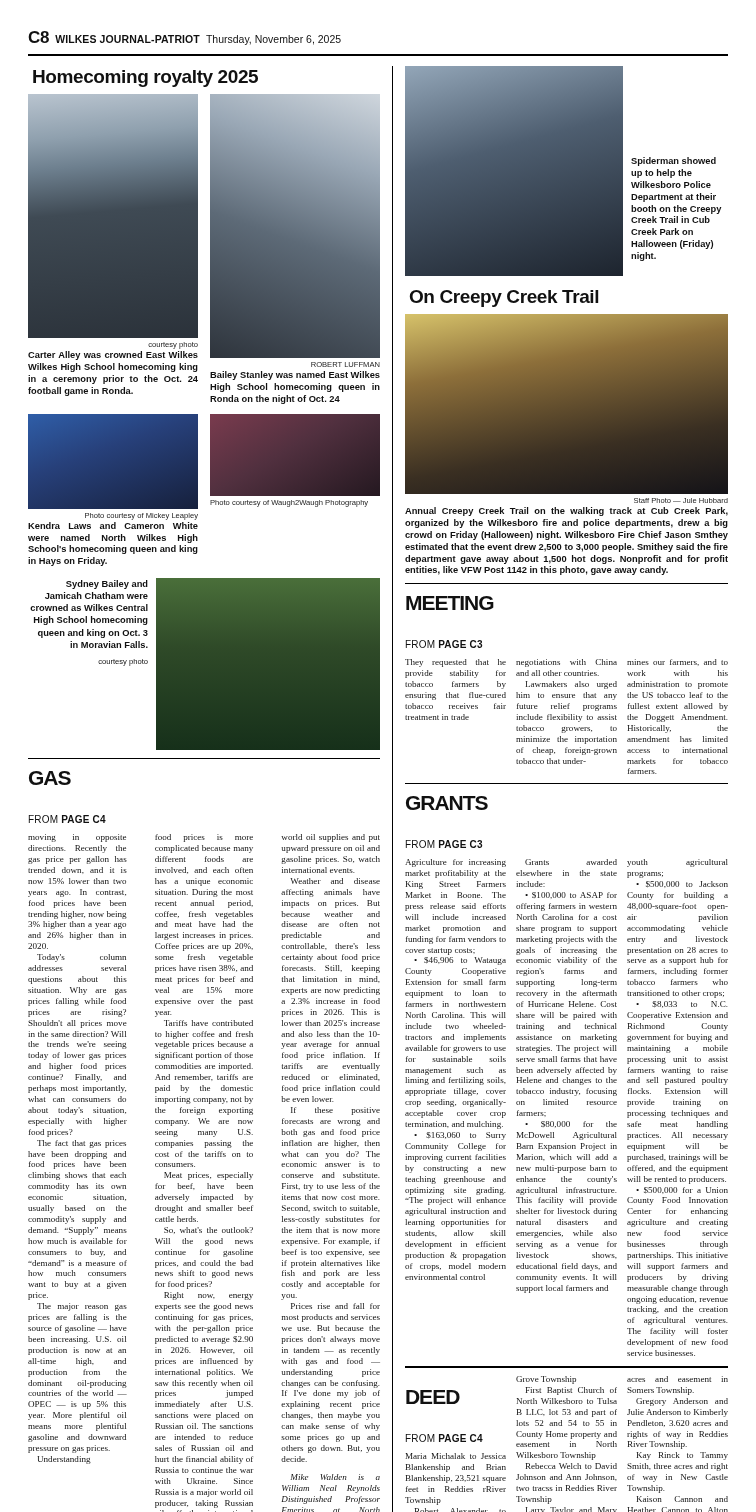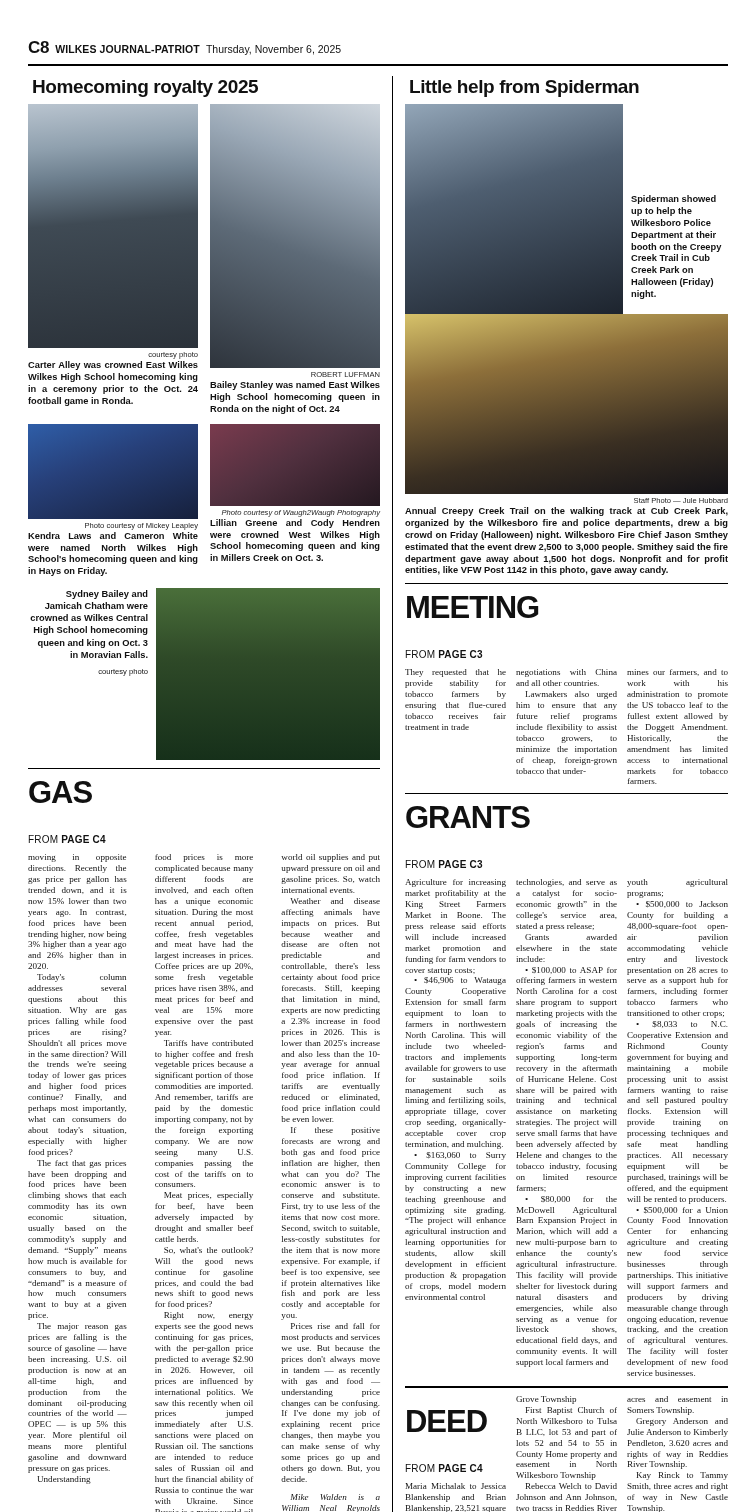--- a/index.html
+++ b/index.html
@@ -4,21 +4,21 @@
 <style>
   * { box-sizing: border-box; }
   html, body { margin:0; padding:0; }
   body {
     width: 756px; height: 1512px;
     background: #ffffff;
     font-family: "Liberation Sans", sans-serif;
     color: #111;
     overflow: hidden;
   }
-  .page { width:756px; height:1512px; padding: 38px 28px 10px 28px; position: relative; }
+  .page { width:756px; height:1512px; padding: 28px 28px 10px 28px; position: relative; }
 
   
   .masthead { display:flex; align-items:baseline; gap:6px; padding-bottom:4px; }
   .mh-folio { font-weight:bold; font-size:17px; letter-spacing:-0.3px; }
   .mh-paper { font-weight:bold; font-size:10.5px; letter-spacing:0.1px; }
   .mh-date { font-size:10.5px; }
   .rule-thick { border-top:2px solid #000; margin-top:2px; }
   .rule-thin { border-top:1px solid #000; }
 
   
@@ -41,32 +41,32 @@
   .ph-b { background:
       linear-gradient(200deg,#cfd6dd 0%,#9aa8b6 25%,#5d6a77 55%,#2e343c 100%),
       radial-gradient(circle at 52% 30%, #e0bb96 0 10%, transparent 11%); }
   .ph-c { background: linear-gradient(160deg,#2f5ea8 0%,#27407a 40%,#16203c 100%); }
   .ph-d { background: linear-gradient(150deg,#7a3b4e 0%,#51303f 45%,#241820 100%); }
   .ph-e { background: linear-gradient(180deg,#4a6f3a 0%,#2f4a28 40%,#16301a 100%); }
   .ph-f { background: linear-gradient(165deg,#93a6b8 0%,#4e5e70 40%,#1d242e 100%); }
   .ph-g { background: linear-gradient(170deg,#d6c26a 0%,#8d6f3a 30%,#3a2f22 70%,#141318 100%); }
 
   .credit { font-size:7.6px; text-align:right; margin:2px 0 1px 0; color:#222; }
-  .credit.left { text-align:right;font-style:italic; }
+  .credit.left { text-align:left; }
   .cap {
     font-size:9.3px; font-weight:bold; line-height:1.28;
     text-align:justify; margin:0 0 2px 0;
   }
   .cap.nj { text-align:left; }
 
   .two-photo { display:flex; gap:12px; }
   .two-photo > div { width:170px; }
 
   
-  .jump-head { font-size:31px; font-weight:bold; letter-spacing:-1px; line-height:1; margin:8px 0 4px 0; }
+  .jump-head { font-size:21px; font-weight:bold; letter-spacing:-1px; line-height:1; margin:8px 0 4px 0; }
   .jump-from { font-size:10px; letter-spacing:0.2px; margin-bottom:7px;margin-top:26px; }
   .jump-from b { font-weight:bold; }
 
   .story-cols { display:flex; gap:10px; }
   .story-cols > .sc { flex:1; }
   .txt-serif {
     font-family:"Liberation Serif", serif;
     font-size:9.1px; line-height:1.2; text-align:justify;
     hyphens:auto;
   }
@@ -119,21 +119,20 @@
 
       <div class="two-photo" style="margin-top:6px;">
         <div>
           <div class="photo-box ph-c" style="height:95px;"></div>
           <div class="credit">Photo courtesy of Mickey Leapley</div>
           <p class="cap">Kendra Laws and Cameron White were named North Wilkes High School's homecoming queen and king in Hays on Friday.</p>
         </div>
         <div>
           <div class="photo-box ph-d" style="height:82px;"></div>
           <div class="credit left">Photo courtesy of Waugh2Waugh Photography</div>
-          <p class="cap">Lillian Greene and Cody Hendren were crowned West Wilkes High School homecoming queen and king in Millers Creek on Oct. 3.</p>
         </div>
       </div>
 
       <div class="inline-photo-wrap" style="margin-top:8px;">
         <div class="side-cap">
           <div>Sydney Bailey and Jamicah Chatham were crowned as Wilkes Central High School homecoming queen and king on Oct. 3 in Moravian Falls.</div>
           <div class="crd">courtesy photo</div>
         </div>
         <div class="photo-box ph-e" style="height:172px;flex:1;"></div>
       </div>
@@ -167,27 +166,27 @@
           <p>Prices rise and fall for most products and services we use. But because the prices don't always move in tandem — as recently with gas and food — understanding price changes can be confusing. If I've done my job of explaining recent price changes, then maybe you can make sense of why some prices go up and others go down. But, you decide.</p>
           <p class="sig" style="margin-top:7px;">Mike Walden is a William Neal Reynolds Distinguished Professor Emeritus at North Carolina State University.</p>
         </div>
       </div>
     </div>
 
     <div class="vdiv"></div>
 
     <div class="col-right">
 
-      <h1 class="sec-head">Little help from Spiderman</h1>
 
       <div class="inline-photo-wrap">
         <div class="photo-box ph-f" style="height:210px;width:218px;"></div>
         <p class="cap nj" style="flex:1;margin-top:90px;">Spiderman showed up to help the Wilkesboro Police Department at their booth on the Creepy Creek Trail in Cub Creek Park on Halloween (Friday) night.</p>
       </div>
 
+      <h1 class="sec-head" style="margin-top:10px;">On Creepy Creek Trail</h1>
       <div class="photo-box ph-g" style="height:180px;"></div>
       <div class="credit">Staff Photo — Jule Hubbard</div>
       <p class="cap">Annual Creepy Creek Trail on the walking track at Cub Creek Park, organized by the Wilkesboro fire and police departments, drew a big crowd on Friday (Halloween) night. Wilkesboro Fire Chief Jason Smthey estimated that the event drew 2,500 to 3,000 people. Smithey said the fire department gave away about 1,500 hot dogs. Nonprofit and for profit entities, like VFW Post 1142 in this photo, gave away candy.</p>
 
       <div class="rule-thin" style="margin-top:6px;"></div>
 
       <h2 class="jump-head">MEETING</h2>
       <div class="jump-from">
         <span>FROM </span><b>PAGE C3</b>
       </div>
@@ -210,21 +209,20 @@
       <div class="jump-from">
         <span>FROM </span><b>PAGE C3</b>
       </div>
       <div class="story-cols">
         <div class="sc txt-serif">
           <p class="noindent">Agriculture for increasing market profitability at the King Street Farmers Market in Boone. The press release said efforts will include increased market promotion and funding for farm vendors to cover startup costs;</p>
           <p class="bullet">• $46,906 to Watauga County Cooperative Extension for small farm equipment to loan to farmers in northwestern North Carolina. This will include two wheeled-tractors and implements available for growers to use for sustainable soils management such as liming and fertilizing soils, appropriate tillage, cover crop seeding, organically-acceptable cover crop termination, and mulching.</p>
           <p class="bullet">• $163,060 to Surry Community College for improving current facilities by constructing a new teaching greenhouse and optimizing site grading. “The project will enhance agricultural instruction and learning opportunities for students, allow skill development in efficient production &amp; propagation of crops, model modern environmental control</p>
         </div>
         <div class="sc txt-serif">
-          <p class="noindent">technologies, and serve as a catalyst for socio-economic growth” in the college's service area, stated a press release;</p>
           <p>Grants awarded elsewhere in the state include:</p>
           <p class="bullet">• $100,000 to ASAP for offering farmers in western North Carolina for a cost share program to support marketing projects with the goals of increasing the economic viability of the region's farms and supporting long-term recovery in the aftermath of Hurricane Helene. Cost share will be paired with training and technical assistance on marketing strategies. The project will serve small farms that have been adversely affected by Helene and changes to the tobacco industry, focusing on limited resource farmers;</p>
           <p class="bullet">• $80,000 for the McDowell Agricultural Barn Expansion Project in Marion, which will add a new multi-purpose barn to enhance the county's agricultural infrastructure. This facility will provide shelter for livestock during natural disasters and emergencies, while also serving as a venue for livestock shows, educational field days, and community events. It will support local farmers and</p>
         </div>
         <div class="sc txt-serif">
           <p class="noindent">youth agricultural programs;</p>
           <p class="bullet">• $500,000 to Jackson County for building a 48,000-square-foot open-air pavilion accommodating vehicle entry and livestock presentation on 28 acres to serve as a support hub for farmers, including former tobacco farmers who transitioned to other crops;</p>
           <p class="bullet">• $8,033 to N.C. Cooperative Extension and Richmond County government for buying and maintaining a mobile processing unit to assist farmers wanting to raise and sell pastured poultry flocks. Extension will provide training on processing techniques and safe meat handling practices. All necessary equipment will be purchased, trainings will be offered, and the equipment will be rented to producers.</p>
           <p class="bullet">• $500,000 for a Union County Food Innovation Center for enhancing agriculture and creating new food service businesses through partnerships. This initiative will support farmers and producers by driving measurable change through ongoing education, revenue tracking, and the creation of agricultural ventures. The facility will foster development of new food service businesses.</p>
         </div>

